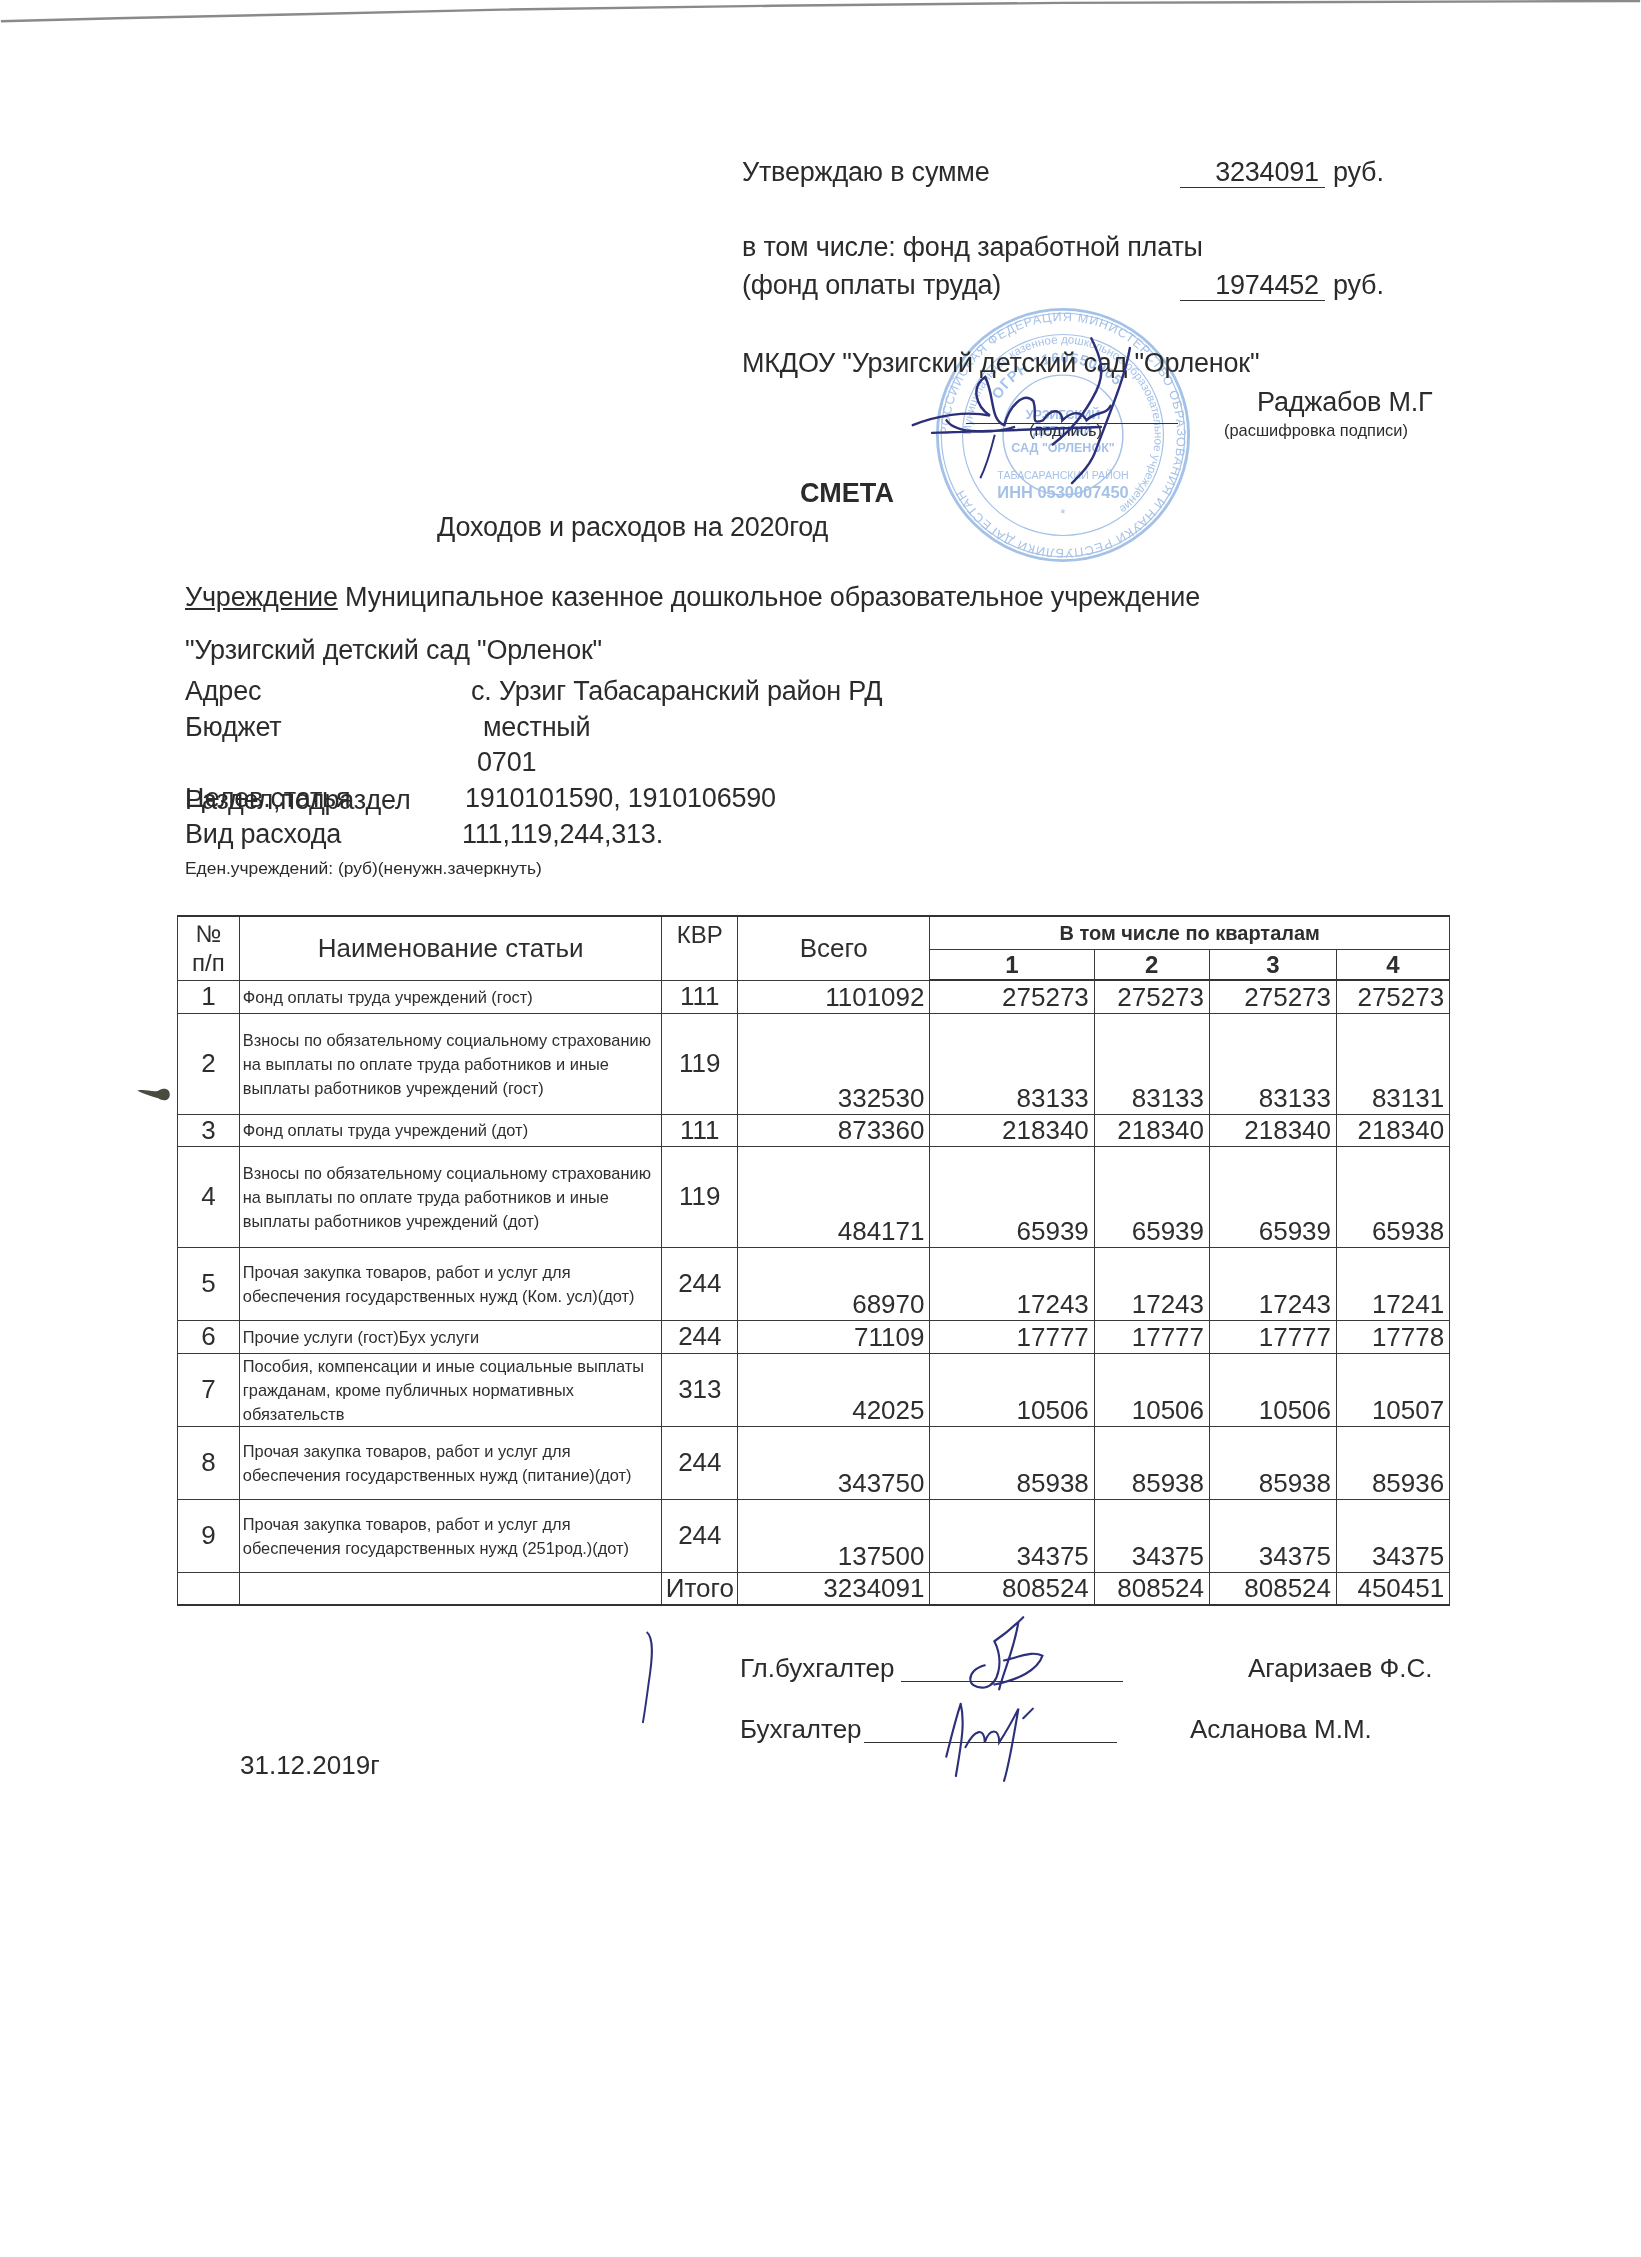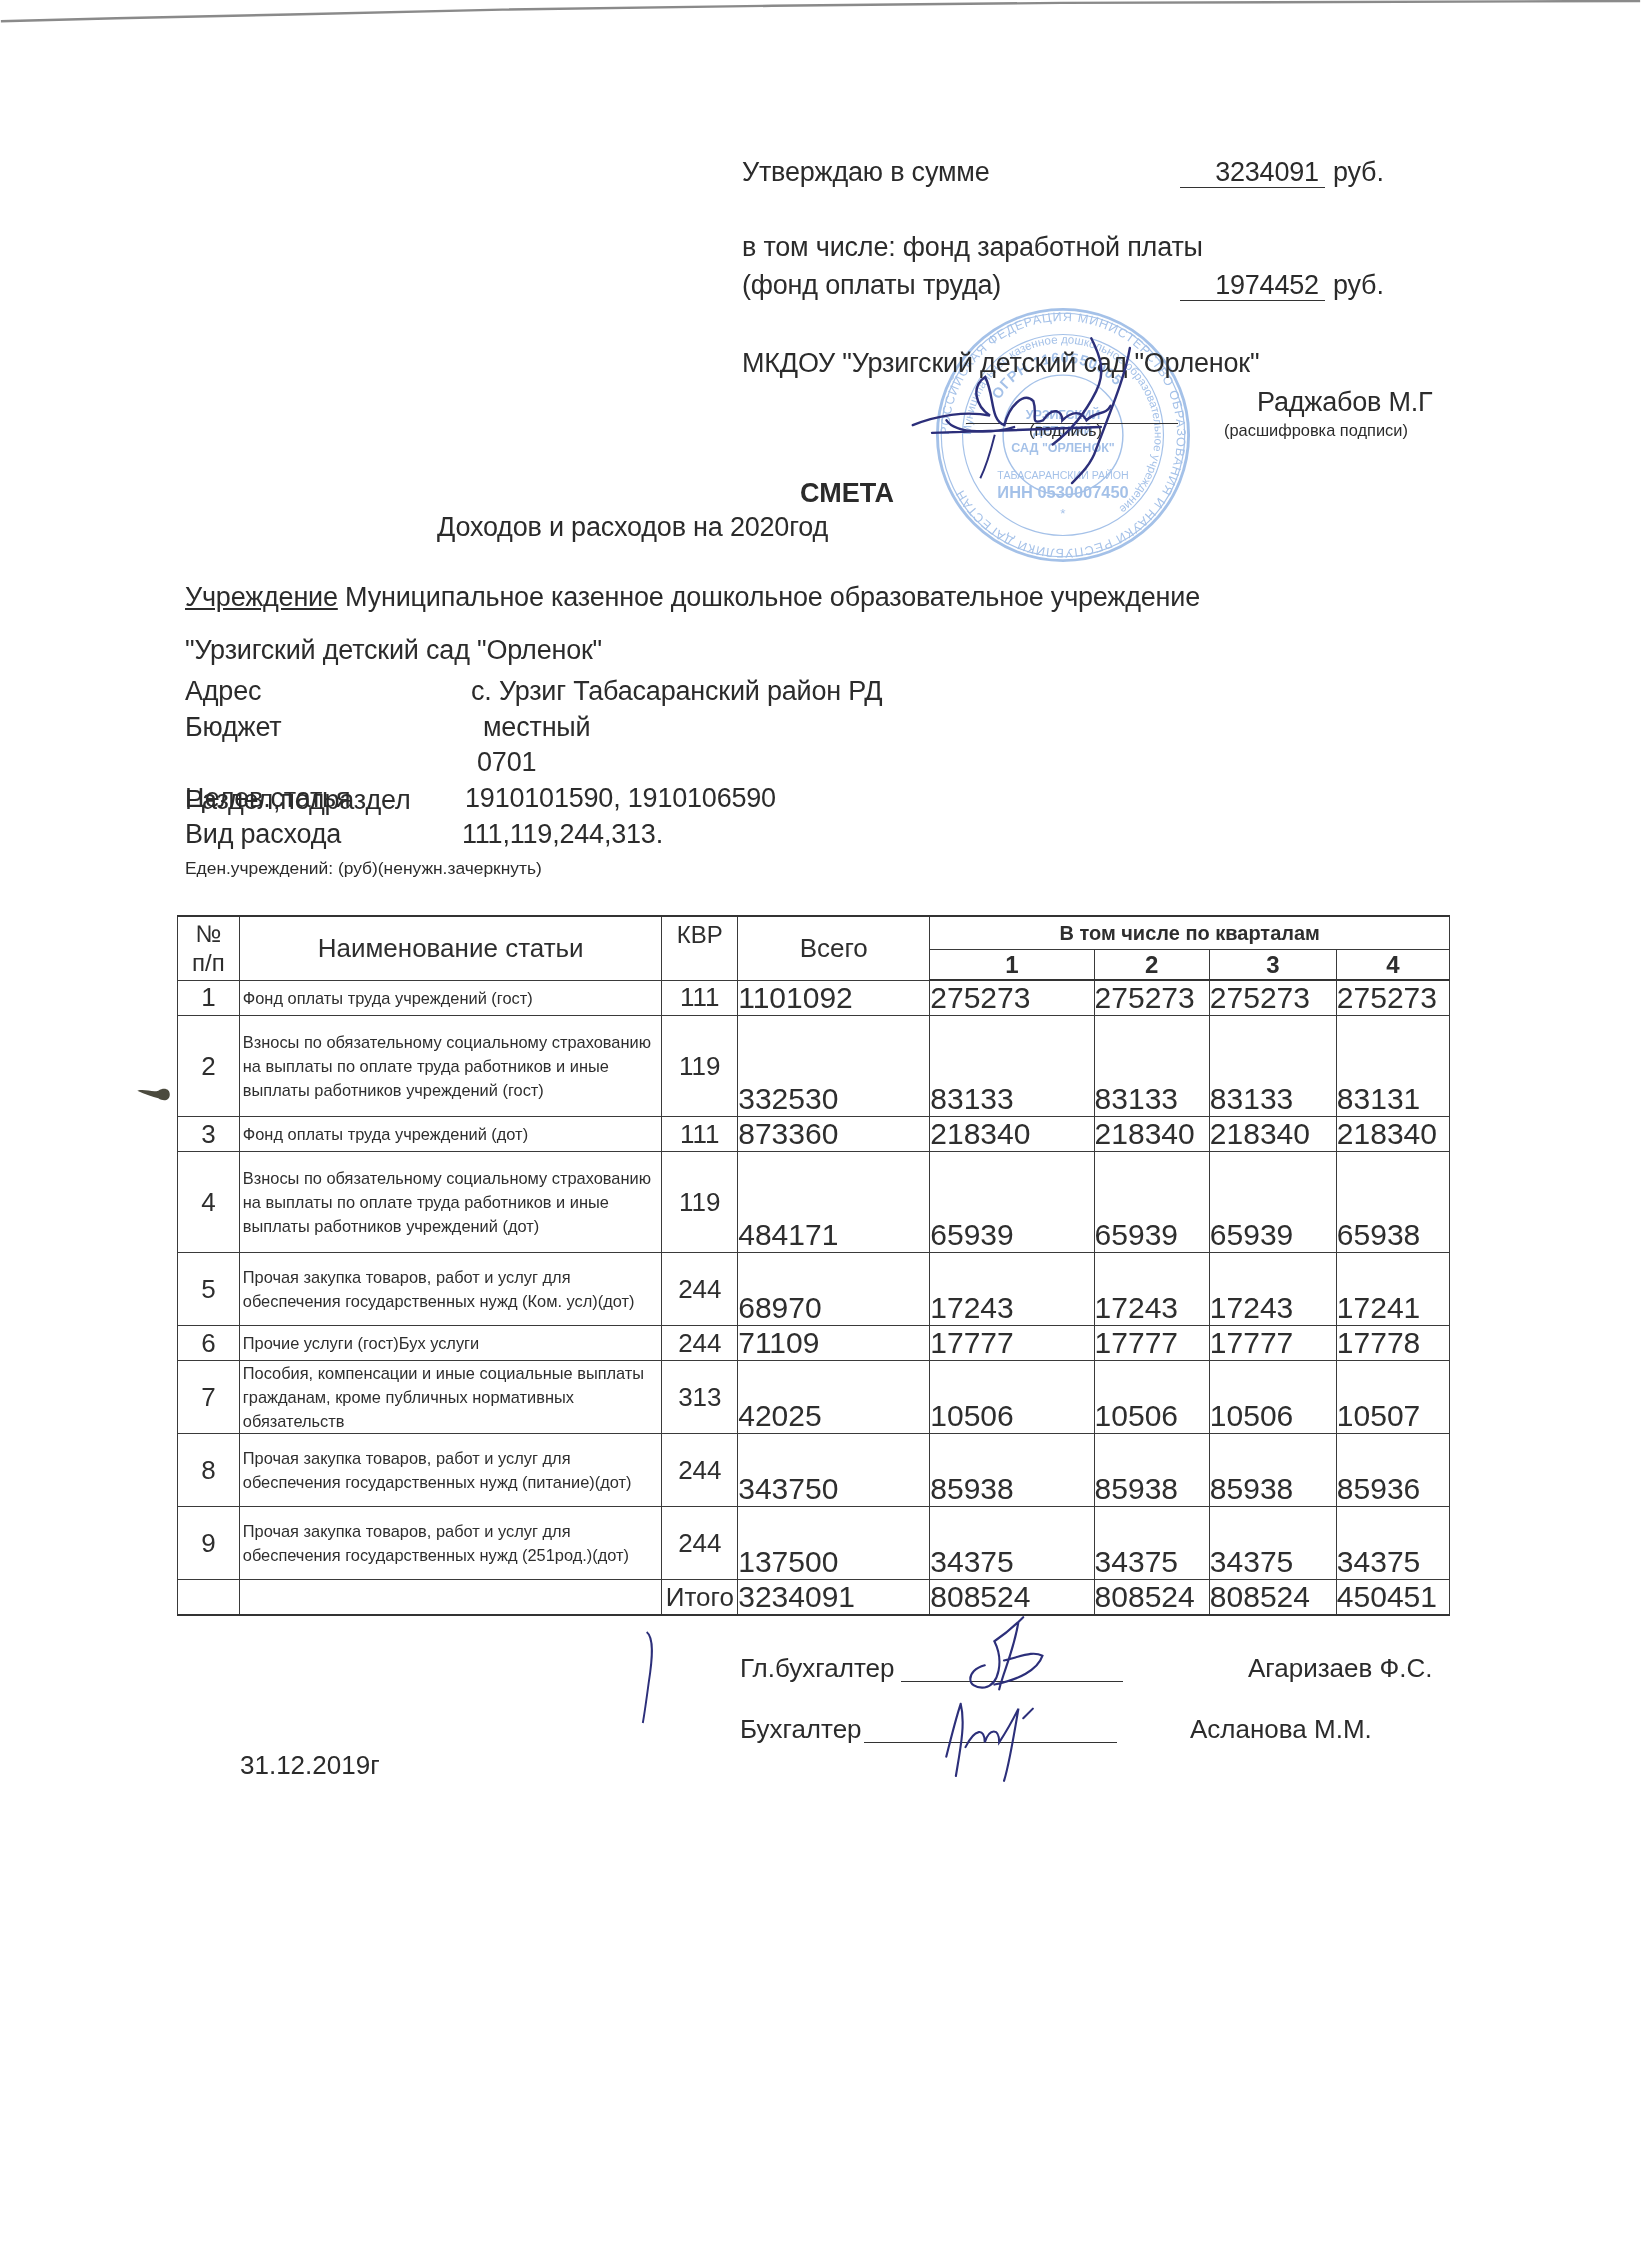--- a/index.html
+++ b/index.html
@@ -36,21 +36,21 @@
   .h-kvr { font-size: 24px; text-align: center; vertical-align: top; padding-top: 3.9px !important; }
   .h-total { font-size: 26px; text-align: center; }
   .h-quarters { font-size: 20px; font-weight: bold !important; text-align: center; height: 32px; }
   .h-q { font-size: 24px; font-weight: bold !important; text-align: center; height: 29px; }
   thead tr:first-child th { border-top: 2.9px solid #333; }
   thead tr:last-child th, .h-no, .h-name, .h-kvr, .h-total { border-bottom: 2.9px solid #333; }
 
   td.c-no { font-size: 26px; text-align: center; vertical-align: middle; }
   td.c-name { font-size: 16.4px; line-height: 24px; text-align: left; padding-left: 2.9px !important; vertical-align: middle; overflow: hidden; }
   td.c-kvr { font-size: 26px; text-align: center; vertical-align: middle; }
-  td.c-num { font-size: 30px; text-align: left; padding-right: 4.8px !important; vertical-align: bottom; }
+  td.c-num { font-size: 26px; text-align: right; padding-right: 4.8px !important; vertical-align: bottom; }
   tbody tr.total td { border-bottom: 2.9px solid #333; }
   td.c-total-label { font-size: 26px; text-align: center; }
 
   .sig-label { font-size: 26px; }
   .sig-line { position: absolute; border-bottom: 1.9px solid #333; }
   svg.ink { position: absolute; overflow: visible; pointer-events: none; }
 </style>
 </head>
 <body>
 

